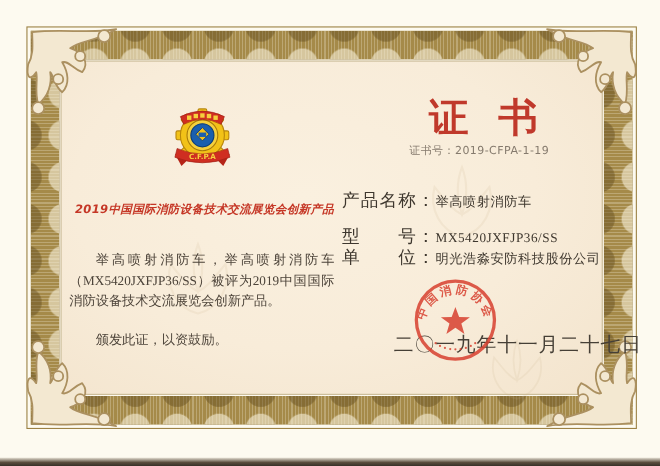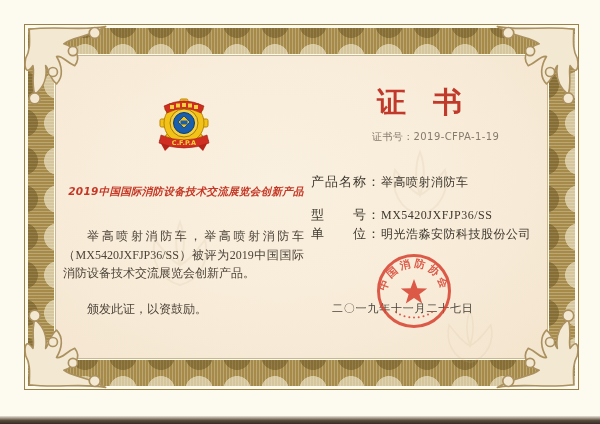--- a/index.html
+++ b/index.html
@@ -69,42 +69,42 @@
     position:absolute;left:63px;top:227px;width:241px;
     font-size:12px;line-height:18.5px;color:#4c4339;
     font-family:"Liberation Serif","DejaVu Serif",serif;
     text-align:justify;
   }
   .body-text p{margin:0;text-indent:2em;}
   .body-text p + p{margin-top:17px;}
 
   
   .cert-title{
-    position:absolute;left:377px;top:83px;
-    font-size:29px;font-weight:bold;color:#c0392b;
+    position:absolute;left:390px;top:83px;
+    font-size:36px;font-weight:bold;color:#c0392b;
     letter-spacing:27px;font-family:"Liberation Serif","DejaVu Serif",serif;
     white-space:nowrap;
   }
   .cert-no{
     position:absolute;left:372px;top:130px;
     font-size:10px;color:#857a6d;letter-spacing:.4px;
   }
   .field-row{
     position:absolute;left:311px;white-space:nowrap;
     font-family:"Liberation Serif","DejaVu Serif",serif;color:#3e372e;
   }
-  .field-label{font-size:13px;letter-spacing:1px;}
+  .field-label{font-size:16px;letter-spacing:1px;}
   .field-value{font-size:12px;letter-spacing:.5px;}
   .row-name{top:172px;}
   .row-model{top:205px;}
   .row-unit{top:224px;}
 
   .issue-date{
-    position:absolute;left:332px;top:301px;
-    font-size:11px;color:#453f36;letter-spacing:.8px;
+    position:absolute;left:358px;top:301px;
+    font-size:18px;color:#453f36;letter-spacing:.8px;
     font-family:"Liberation Serif","DejaVu Serif",serif;white-space:nowrap;
   }
   .seal{position:absolute;left:374px;top:251px;width:80px;height:80px;opacity:.86;}
 </style>
 </head>
 <body>
 
 <div class="cert">
 
   <div class="paper"></div>

